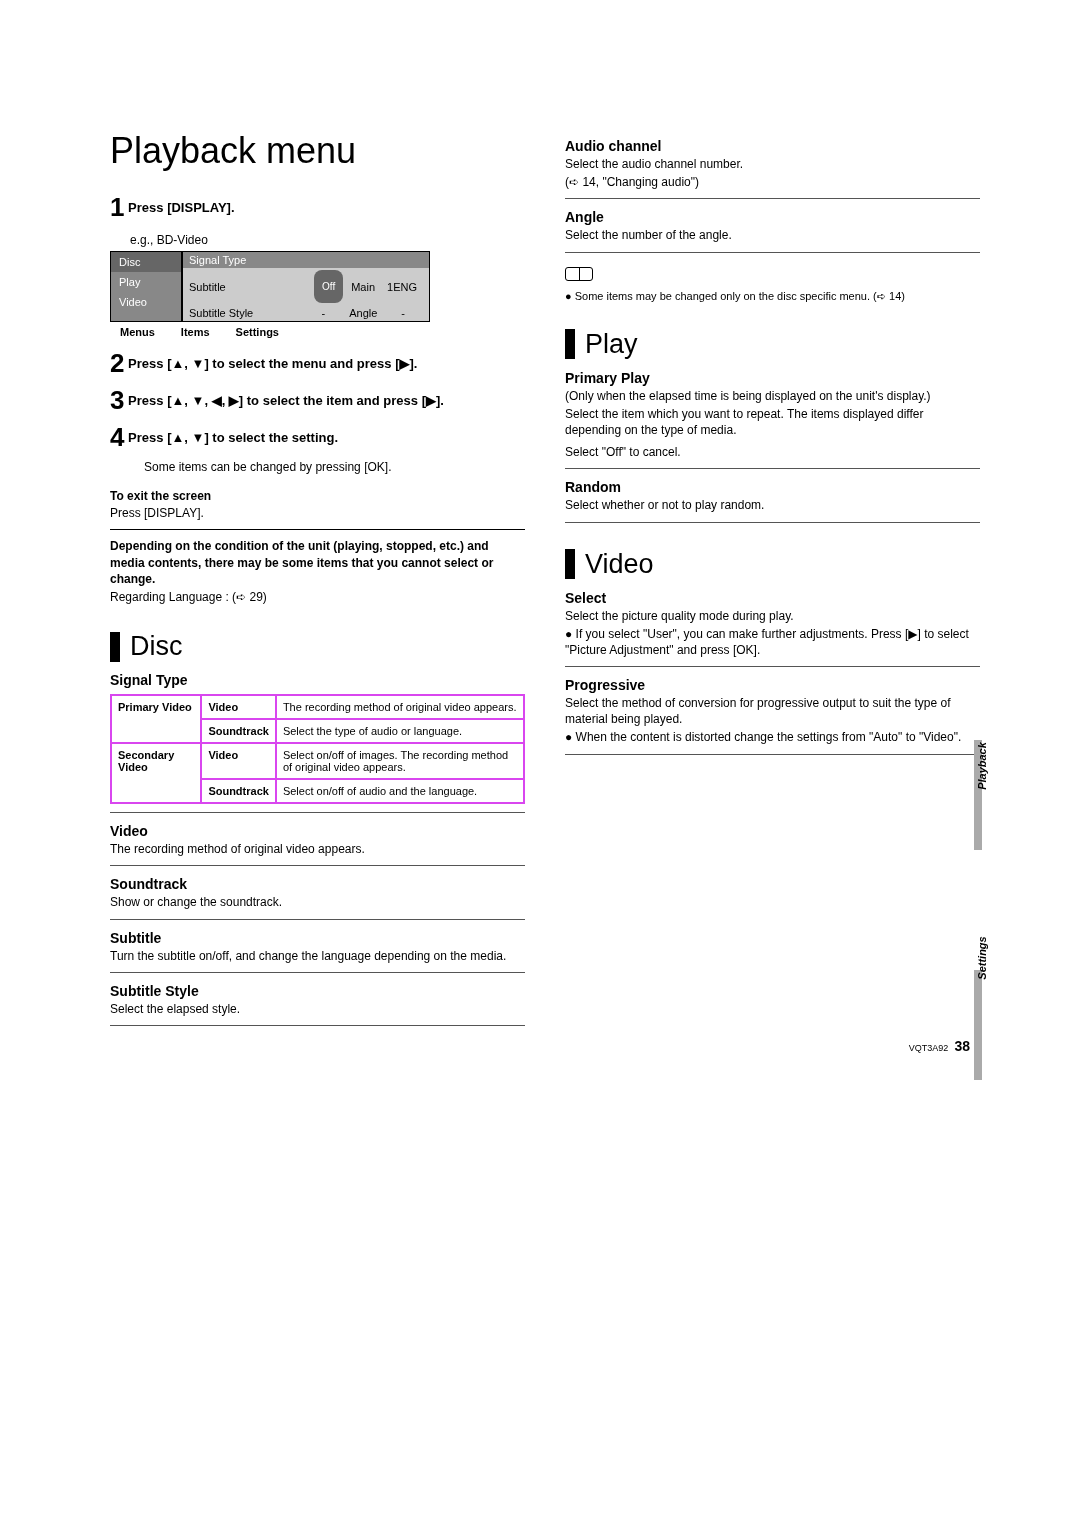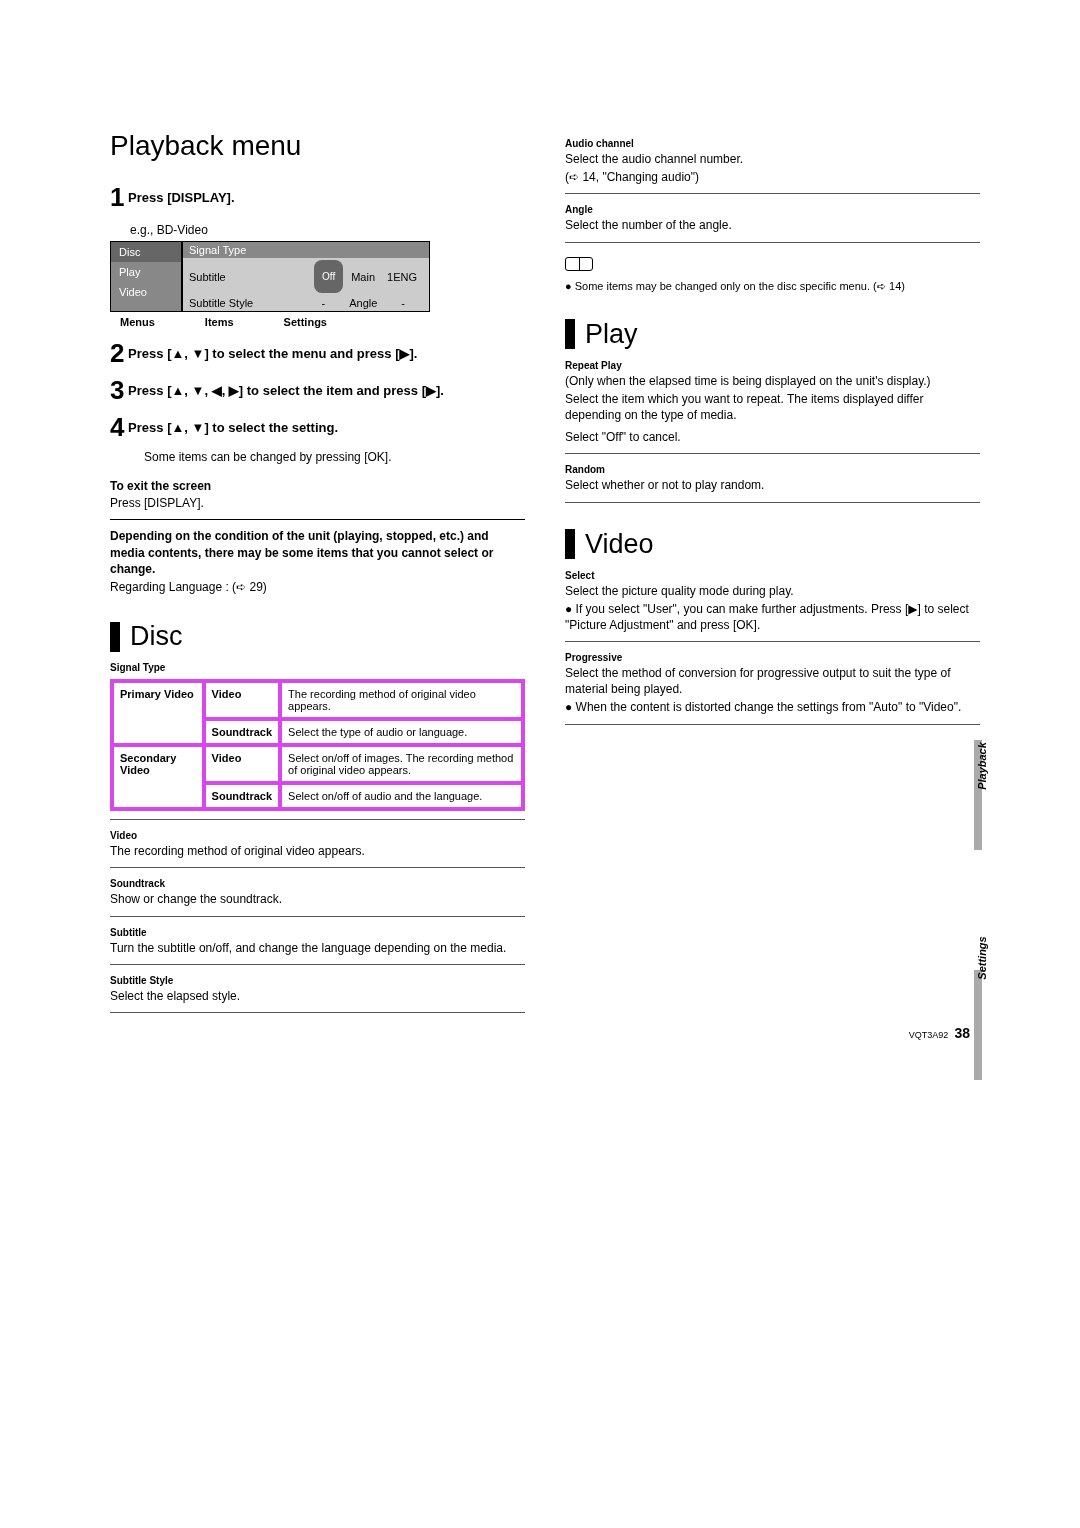--- a/index.html
+++ b/index.html
@@ -1,47 +1,47 @@
 <!DOCTYPE html>
 <html><head>
 <meta charset="utf-8">
 <style>
 body{font-family:Arial,Helvetica,sans-serif;margin:0;padding:0;background:#fff;color:#000;font-size:13px;width:1080px;position:relative}
 .page{padding:130px 100px 60px 110px;position:relative}
 .cols{display:flex;gap:40px}
 .col{flex:1}
-h1.title{font-size:28px;font-weight:400;margin:0 0 20px 0}
+h1.title{font-size:36px;font-weight:400;margin:0 0 20px 0}
 .stepnum{font-size:26px;font-weight:bold;display:inline-block;vertical-align:middle}
 .steptxt{font-weight:bold;display:inline;vertical-align:middle}
 .step{margin:6px 0}
 .eg{margin:10px 0 4px 20px;font-size:12px}
 .menuscreen{width:320px;margin-left:0}
 .menuhdr{display:flex}
 .msleft{width:70px;background:#888;color:#fff;font-size:11px;border:1px solid #000}
 .msleft div{padding:4px 8px}
 .msleft .sel{background:#666}
 .msright{flex:1;background:#ccc;border:1px solid #000}
 .msrow{display:flex;align-items:center;padding:2px 6px;font-size:11px}
 .msrow.dark{background:#888;color:#fff}
 .msrow .l{flex:1}
 .msrow .pill{background:#666;color:#fff;font-size:10px;padding:11px 8px;border-radius:8px;margin:0 2px}
 .msrow .t{margin:0 6px}
 .msrow .dash{margin:0 18px}
-.legends{display:flex;gap:50px;margin:4px 0 10px 10px;font-size:11px;font-weight:bold}
+.legends{display:flex;gap:26px;margin:4px 0 10px 10px;font-size:11px;font-weight:bold}
 .indent{margin-left:34px}
 hr{border:none;border-top:1px solid #000;margin:8px 0}
 hr.soft{border-top:1px solid #555}
-.sub{font-weight:bold;font-size:10px;margin-top:10px}
+.sub{font-weight:bold;font-size:14px;margin-top:10px}
 .subsmall{font-weight:bold;font-size:12px;margin-top:14px}
 .body{font-size:12px;margin-top:2px;line-height:1.35}
 .sectionbar{display:flex;align-items:center;margin-top:26px;margin-bottom:10px}
 .sectionbar .blk{width:10px;height:30px;background:#000;margin-right:10px}
 .sectionbar .ttl{font-size:27px}
 table.grid{border-collapse:collapse;width:100%;font-size:11px;margin-top:6px}
-table.grid td{border:4px solid #d946ef;padding:5px 6px;vertical-align:top}
+table.grid td{border:2px solid #d946ef;padding:5px 6px;vertical-align:top}
 table.grid .hd{font-weight:bold}
 .note-icon{display:inline-block;border:1px solid #000;border-radius:3px;width:26px;height:12px;position:relative;margin:6px 0 2px 0}
 .note-icon::before{content:"";position:absolute;left:50%;top:0;width:1px;height:12px;background:#000}
 .bullet{margin-top:4px;font-size:11px}
 .rightthumbs{position:absolute;right:74px;top:760px;display:flex;flex-direction:column;align-items:center;gap:180px}
 .thumb{transform:rotate(-90deg);font-size:11px;font-style:italic;font-weight:bold}
 .bar{position:absolute;right:98px;background:#aaa;width:8px}
 .bar1{top:740px;height:110px}
 .bar2{top:970px;height:110px}
 .pgnum{position:absolute;right:110px;bottom:40px;font-size:11px}
@@ -167,21 +167,21 @@
   <div class="sub">Angle</div>
   <div class="body">Select the number of the angle.</div>
   <hr class="soft">
   <div class="note-icon"></div>
   <div class="bullet">● <span>Some items may be changed only on the disc specific menu. (➪ 14)</span></div>
 
   <div class="sectionbar">
     <div class="blk"></div>
     <div class="ttl">Play</div>
   </div>
-  <div class="sub">Repeat Play</div>
+  <div class="sub">Primary Play</div>
   <div class="body">(Only when the elapsed time is being displayed on the unit's display.)</div>
   <div class="body">Select the item which you want to repeat. The items displayed differ depending on the type of media.</div>
   <div class="body" style="margin-top:6px">Select "Off" to cancel.</div>
   <hr class="soft">
   <div class="sub">Random</div>
   <div class="body">Select whether or not to play random.</div>
   <hr class="soft">
 
   <div class="sectionbar">
     <div class="blk"></div>

